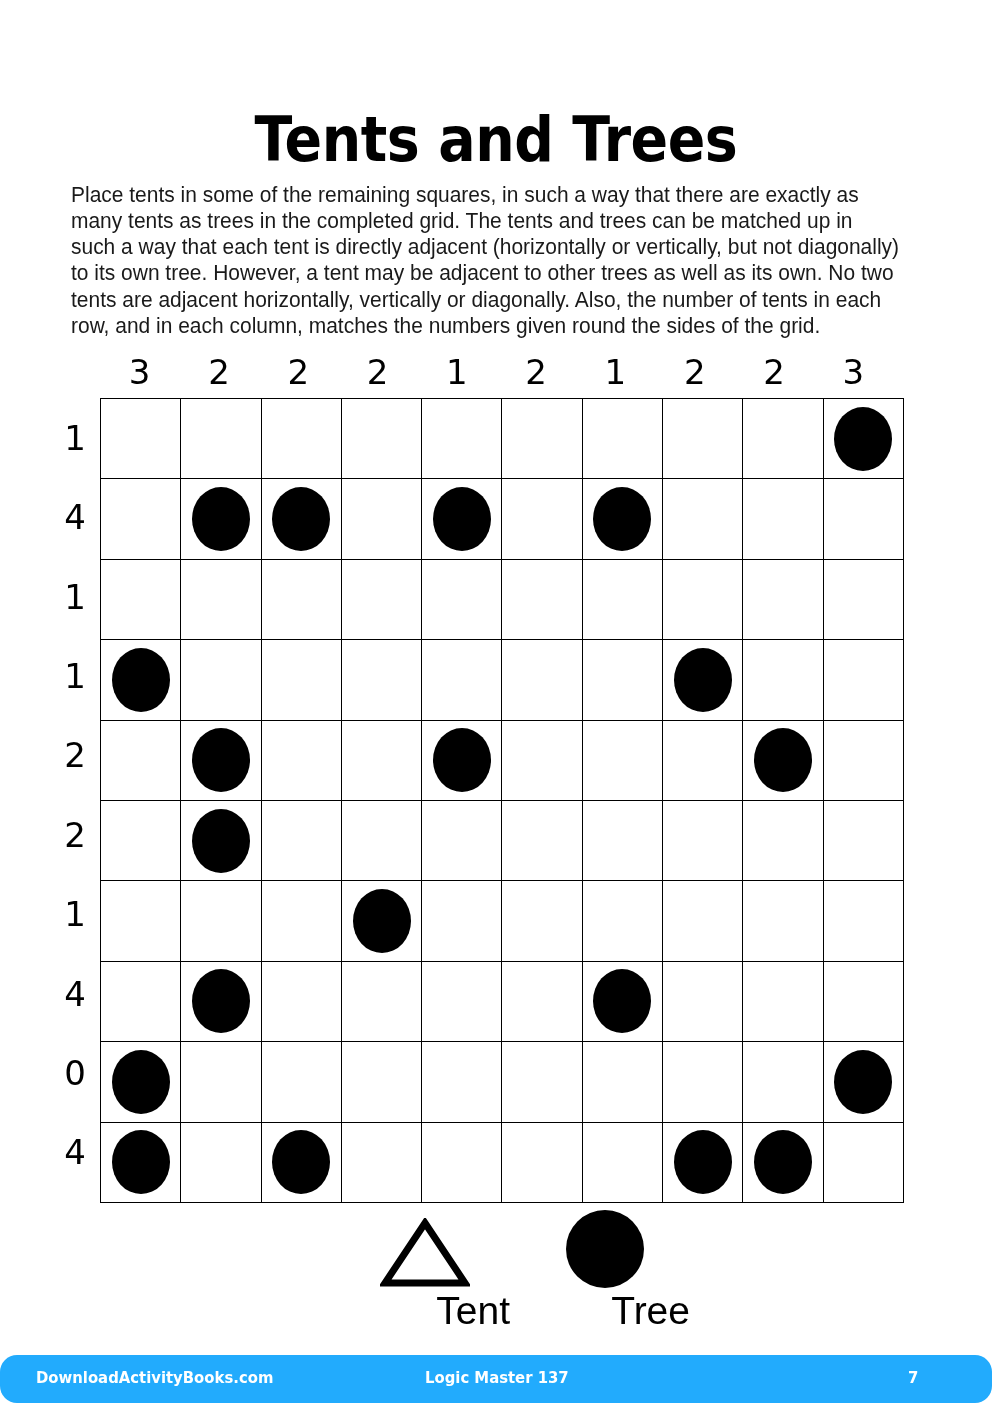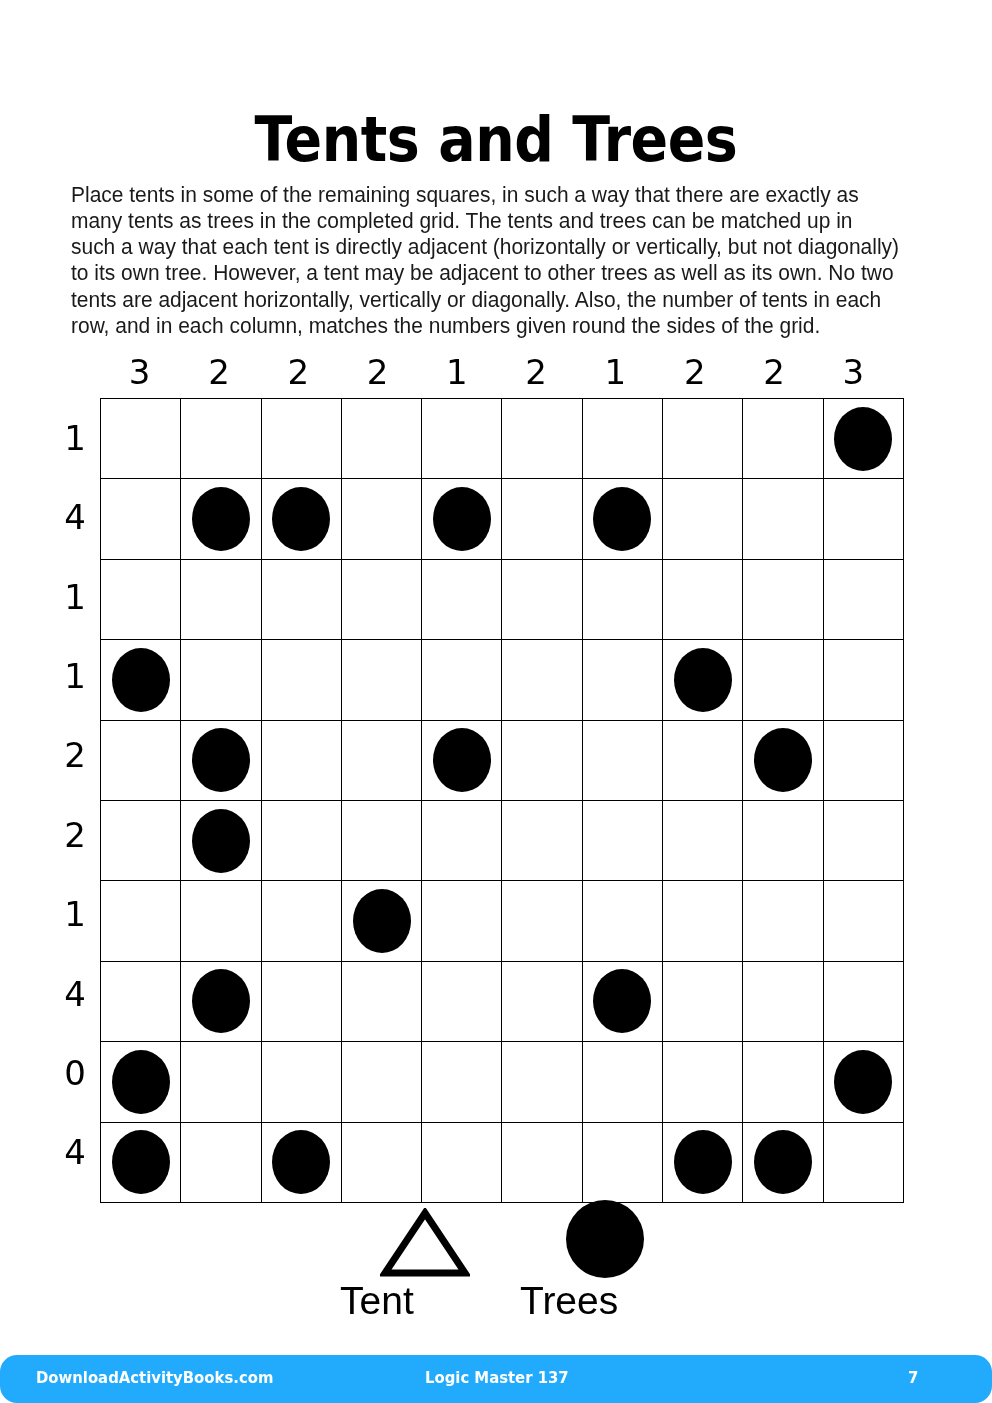--- a/index.html
+++ b/index.html
@@ -133,23 +133,23 @@
   
   #legend {
     position: absolute;
     left: 100px;
     top: 1200px;
     width: 793px;
     height: 130px;
   }
   .legend-item {
     position: absolute;
-    top: 6px;
+    top: 16px;
     width: 170px;
-    text-align: left;
+    text-align: right;
   }
   #legend-tent { left: 240px; }
   #legend-tree { left: 420px; }
   .legend-glyph {
     height: 72px;
     display: flex;
     align-items: flex-end;
     justify-content: center;
   }
   .legend-label {
@@ -400,21 +400,21 @@
         <svg width="90" height="70" viewBox="0 0 90 70" aria-hidden="true">
           <polygon points="45,5 85,65 5,65" fill="none" stroke="#000000" stroke-width="7" stroke-linejoin="miter"></polygon>
         </svg>
       </div>
       <div class="legend-label">Tent</div>
     </div>
     <div class="legend-item" id="legend-tree">
       <div class="legend-glyph">
         <div class="tree-circle"></div>
       </div>
-      <div class="legend-label">Trees</div>
+      <div class="legend-label">Tree</div>
     </div>
   </div>
 
   <div id="footer-bar">
     <div class="f-text" id="footer-site">DownloadActivityBooks.com</div>
     <div class="f-text" id="footer-book">Logic Master 137</div>
     <div class="f-text" id="footer-page">7</div>
   </div>
 
 </div>

